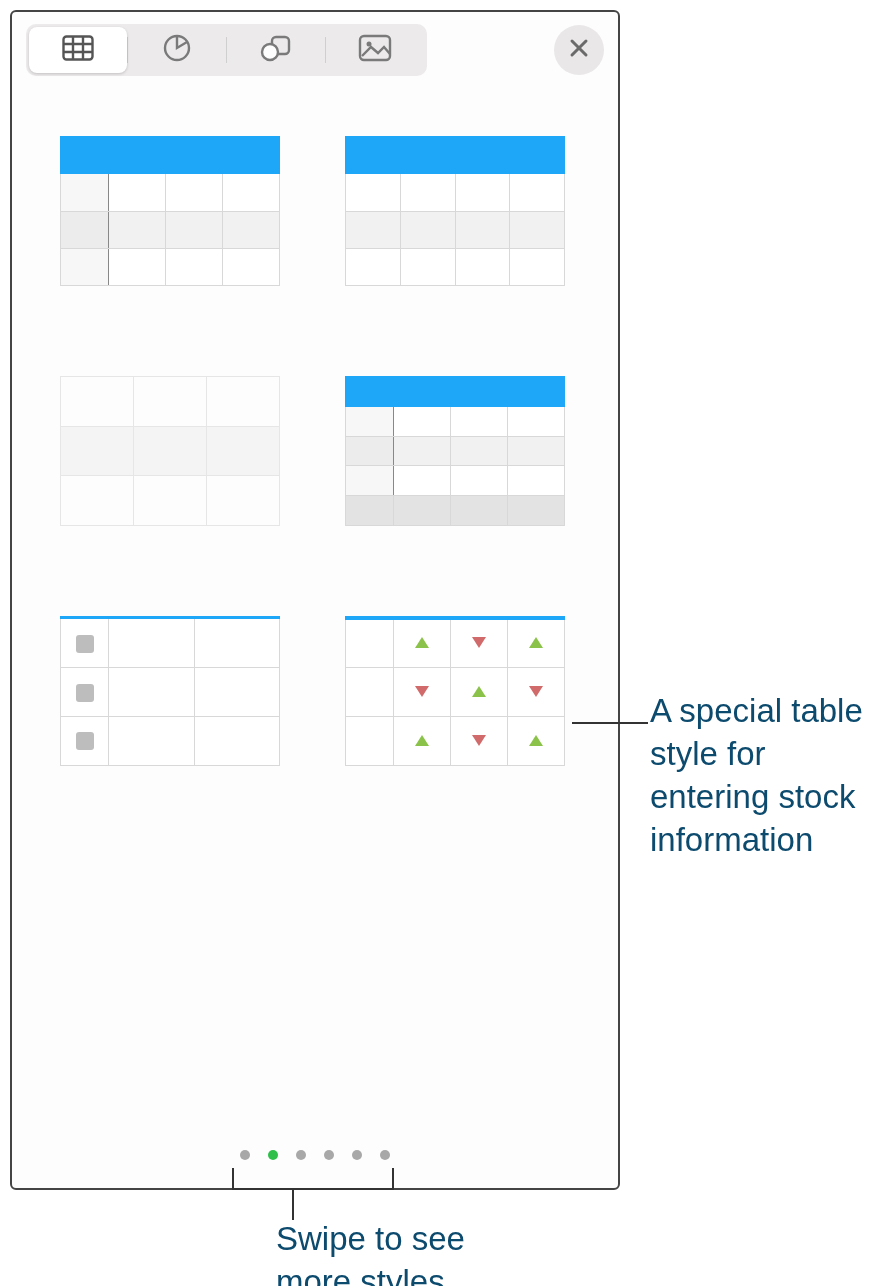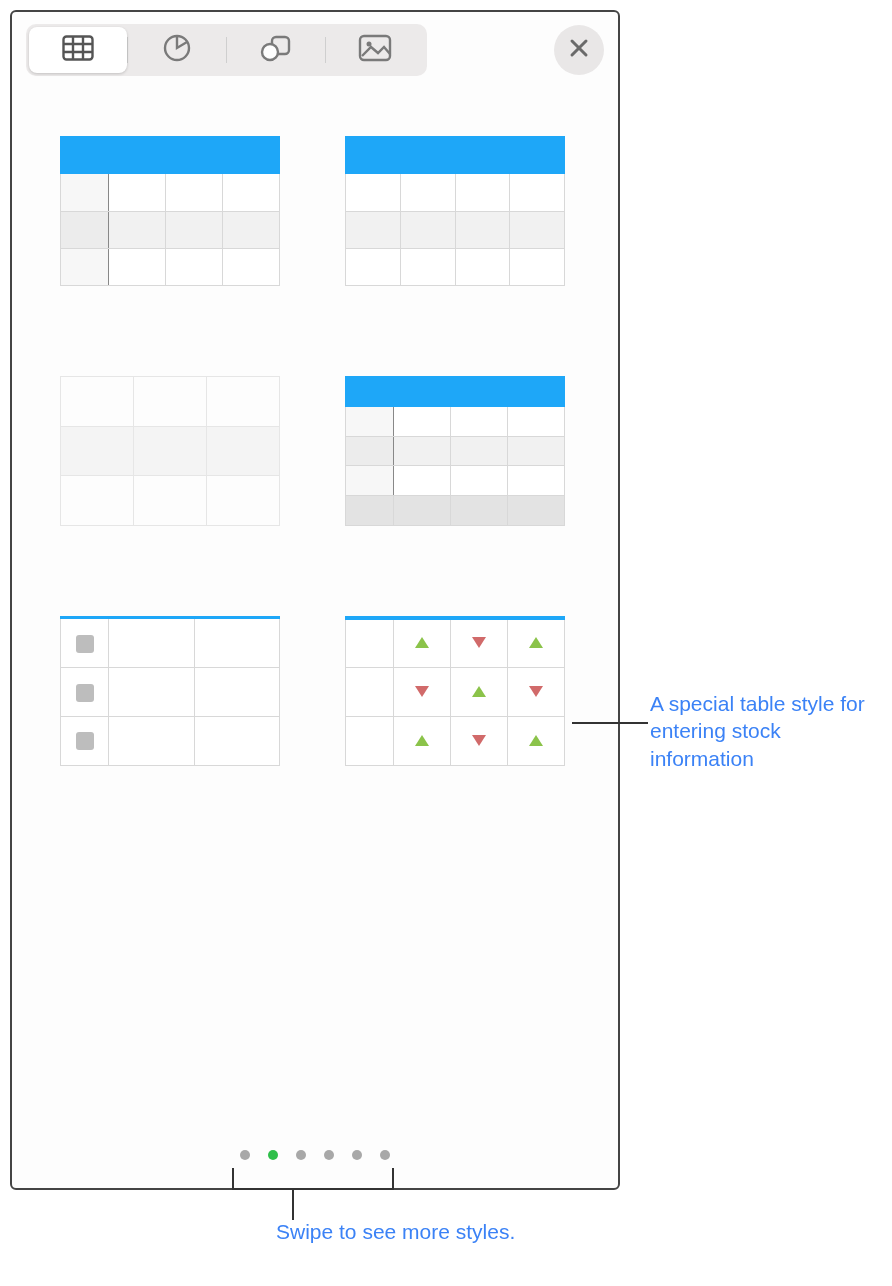--- a/index.html
+++ b/index.html
@@ -141,23 +141,23 @@
     background: #a8a8a8;
     cursor: pointer;
   }
   .dot.active {
     background: #2fbf4a;
   }
 
   
   .callout {
     position: absolute;
-    font-size: 21px;
+    font-size: 33px;
     line-height: 1.3;
-    color: #3b82f6;
+    color: #0c4a6e;
   }
   .callout-stock {
     left: 650px;
     top: 690px;
     width: 235px;
   }
   .callout-swipe {
     left: 276px;
     top: 1218px;
     width: 260px;

